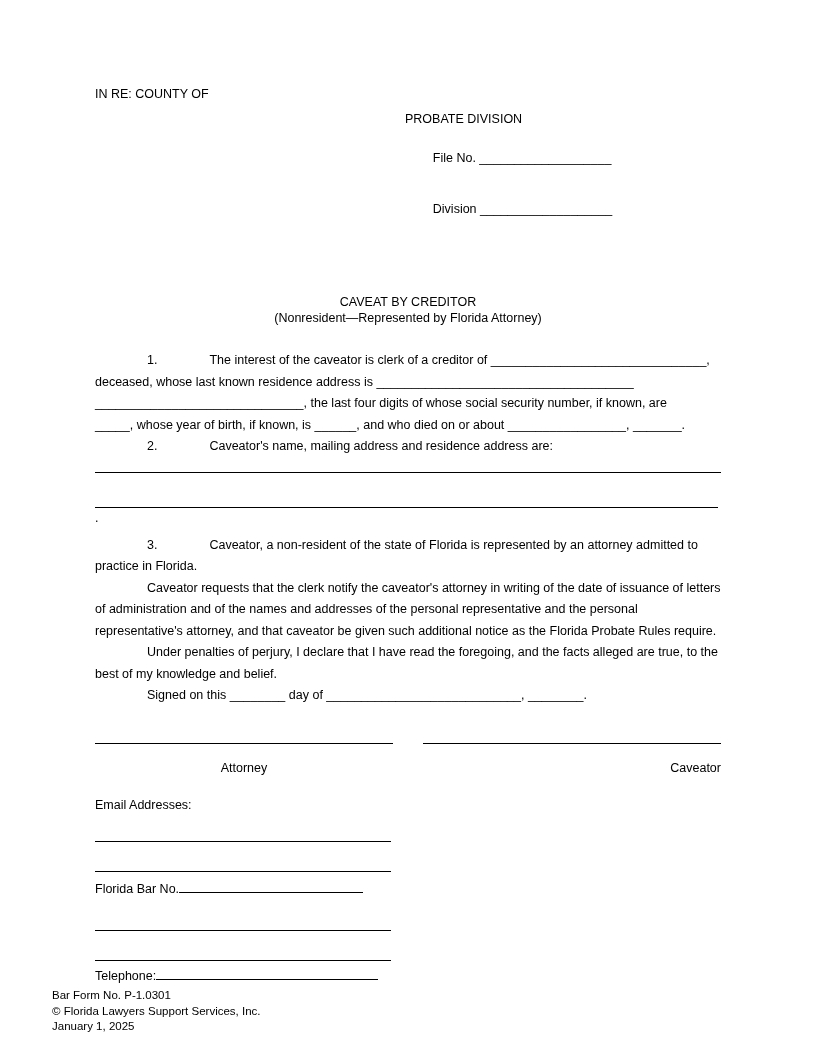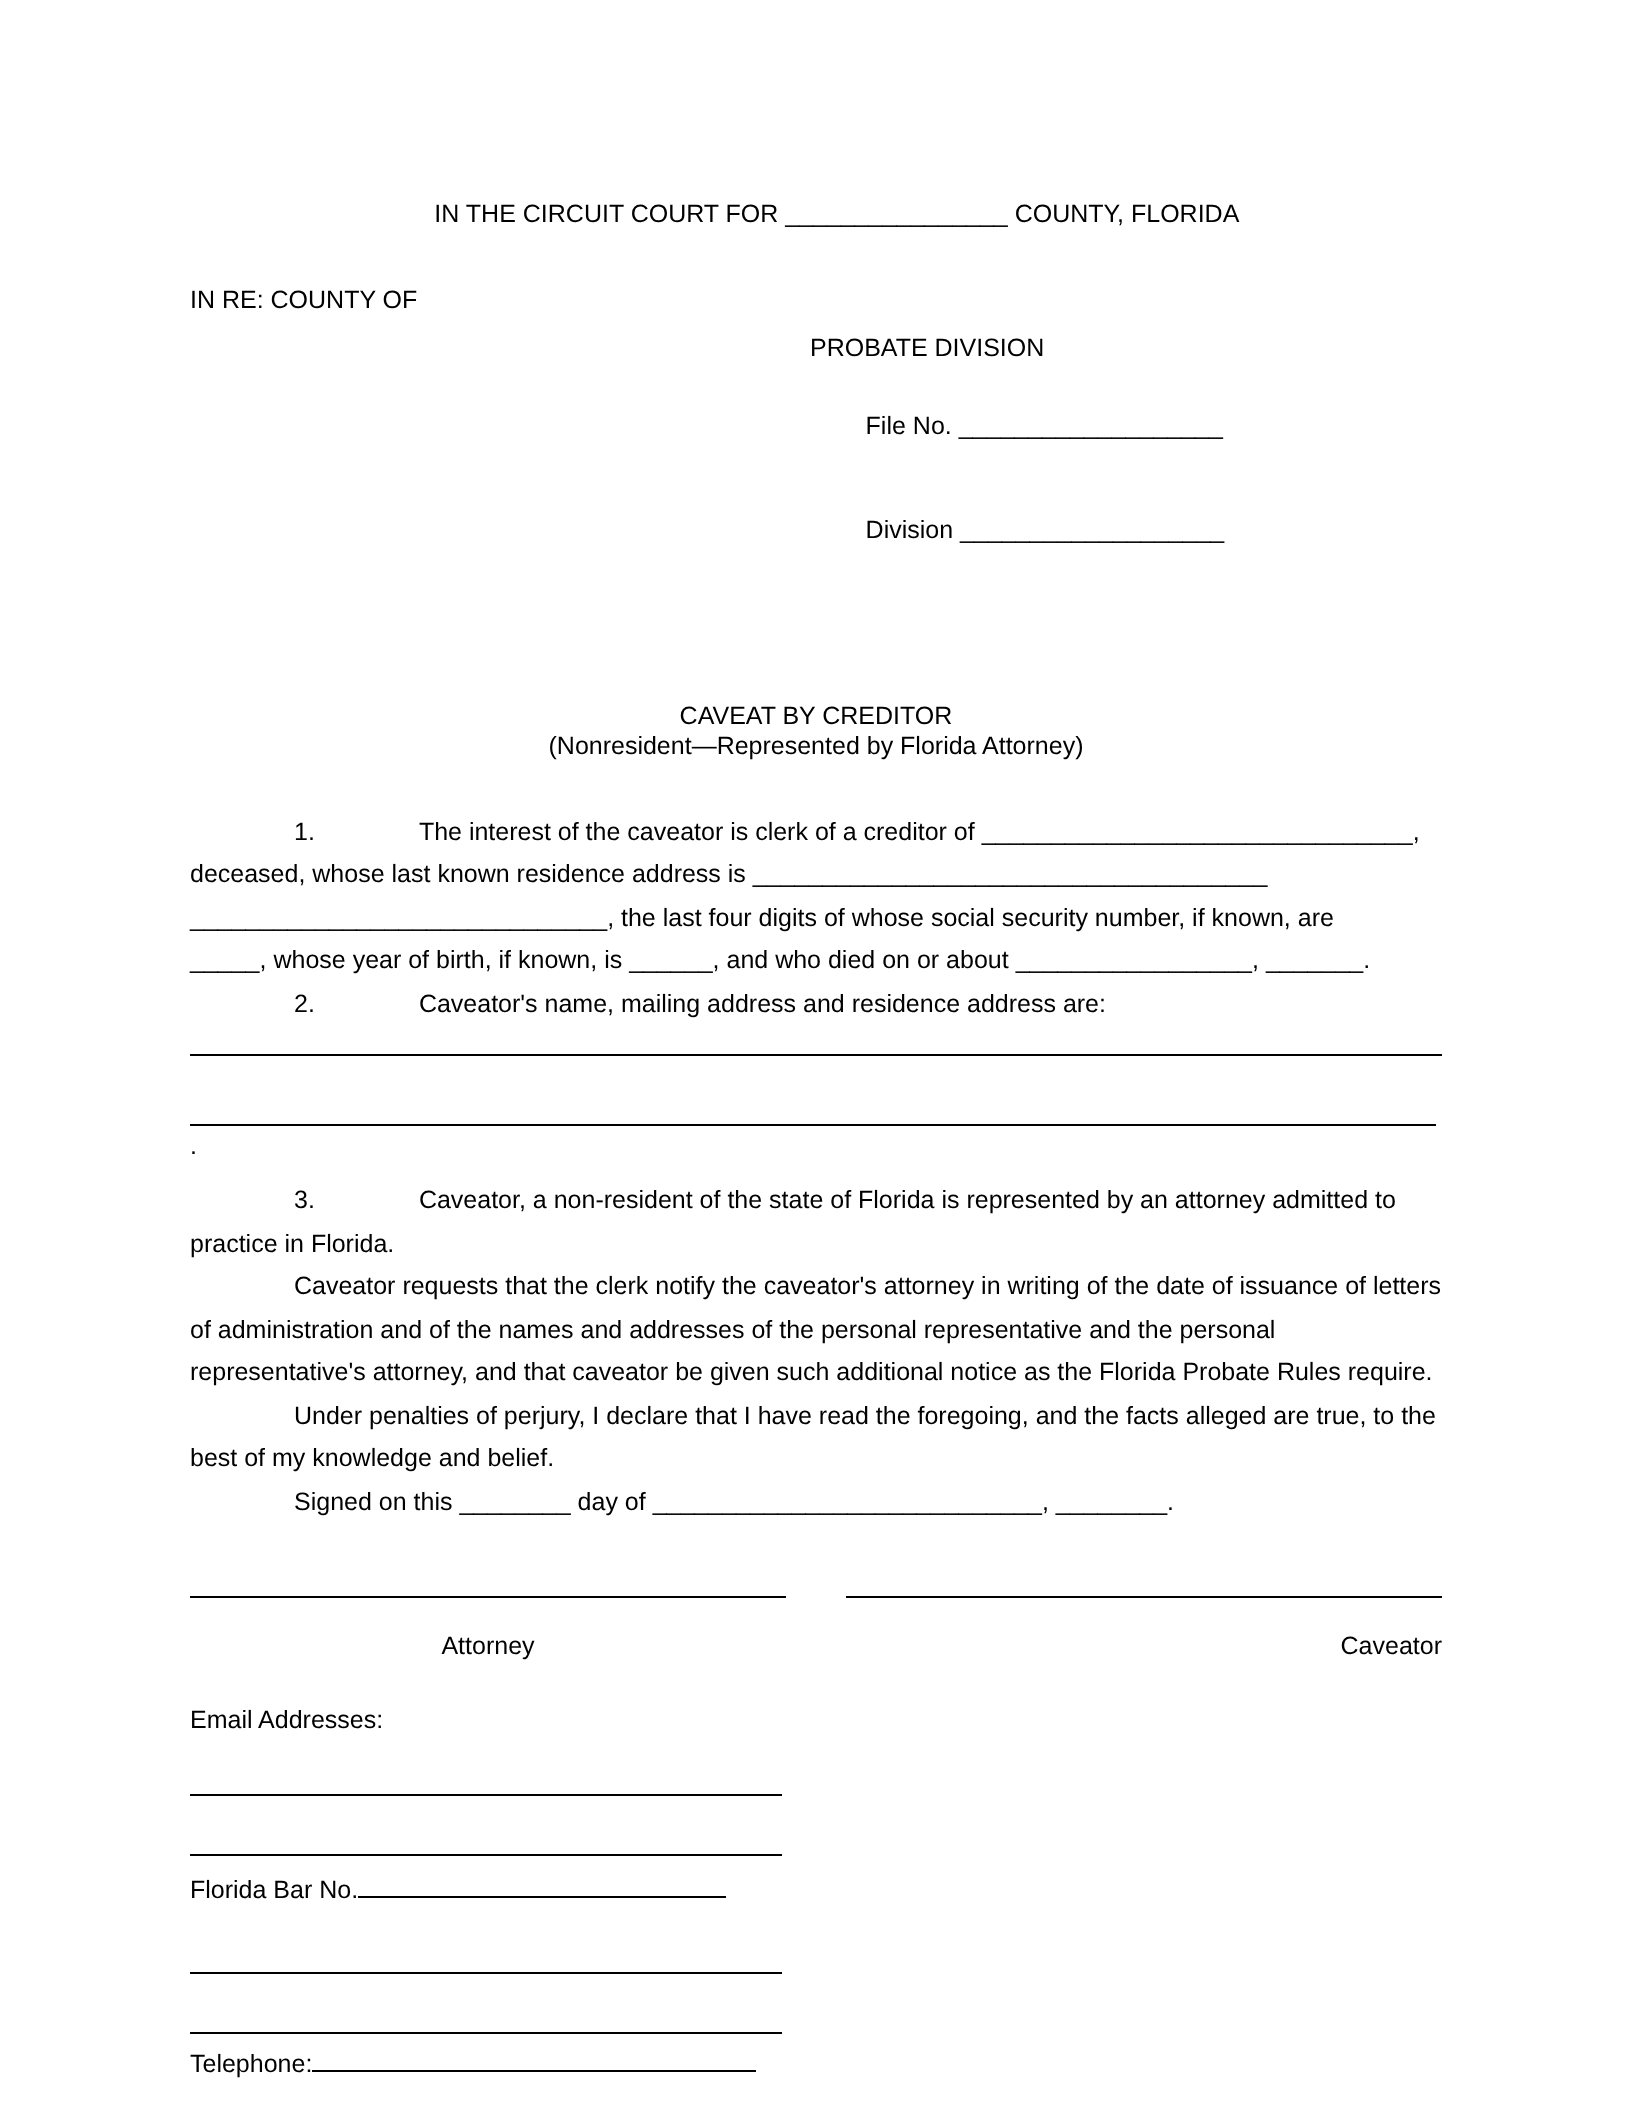--- a/index.html
+++ b/index.html
@@ -123,23 +123,20 @@
   }
 </style>
 </head>
 <body>
 
 <div class="page">
 
   <div class="content">
 
     
-    <div class="caption-header line">
-      <span>IN THE CIRCUIT COURT FOR </span><span>________________</span><span> COUNTY, FLORIDA</span>
-    </div>
 
     <div class="inre line">IN RE: COUNTY OF</div>
 
     <div class="probate-block">
       <div class="probate-title line">PROBATE DIVISION</div>
       <div class="fileno line">
         <span>File No. </span><span>___________________</span>
       </div>
       <div class="division line">
         <span>Division </span><span>___________________</span>
@@ -214,14 +211,19 @@
       <div style="height:7px"></div>
       <div class="email-ul"></div>
       <div style="height:5px"></div>
       <div class="bar-row">
         <span class="bar-label">Telephone:</span><span class="tel-ul"></span>
       </div>
     </div>
 
   </div>
 
+  <div class="footer">
+    <div>Bar Form No. P-1.0301</div>
+    <div>© Florida Lawyers Support Services, Inc.</div>
+    <div>January 1, 2025</div>
+  </div>
 
 </div>
 
 </body></html>

